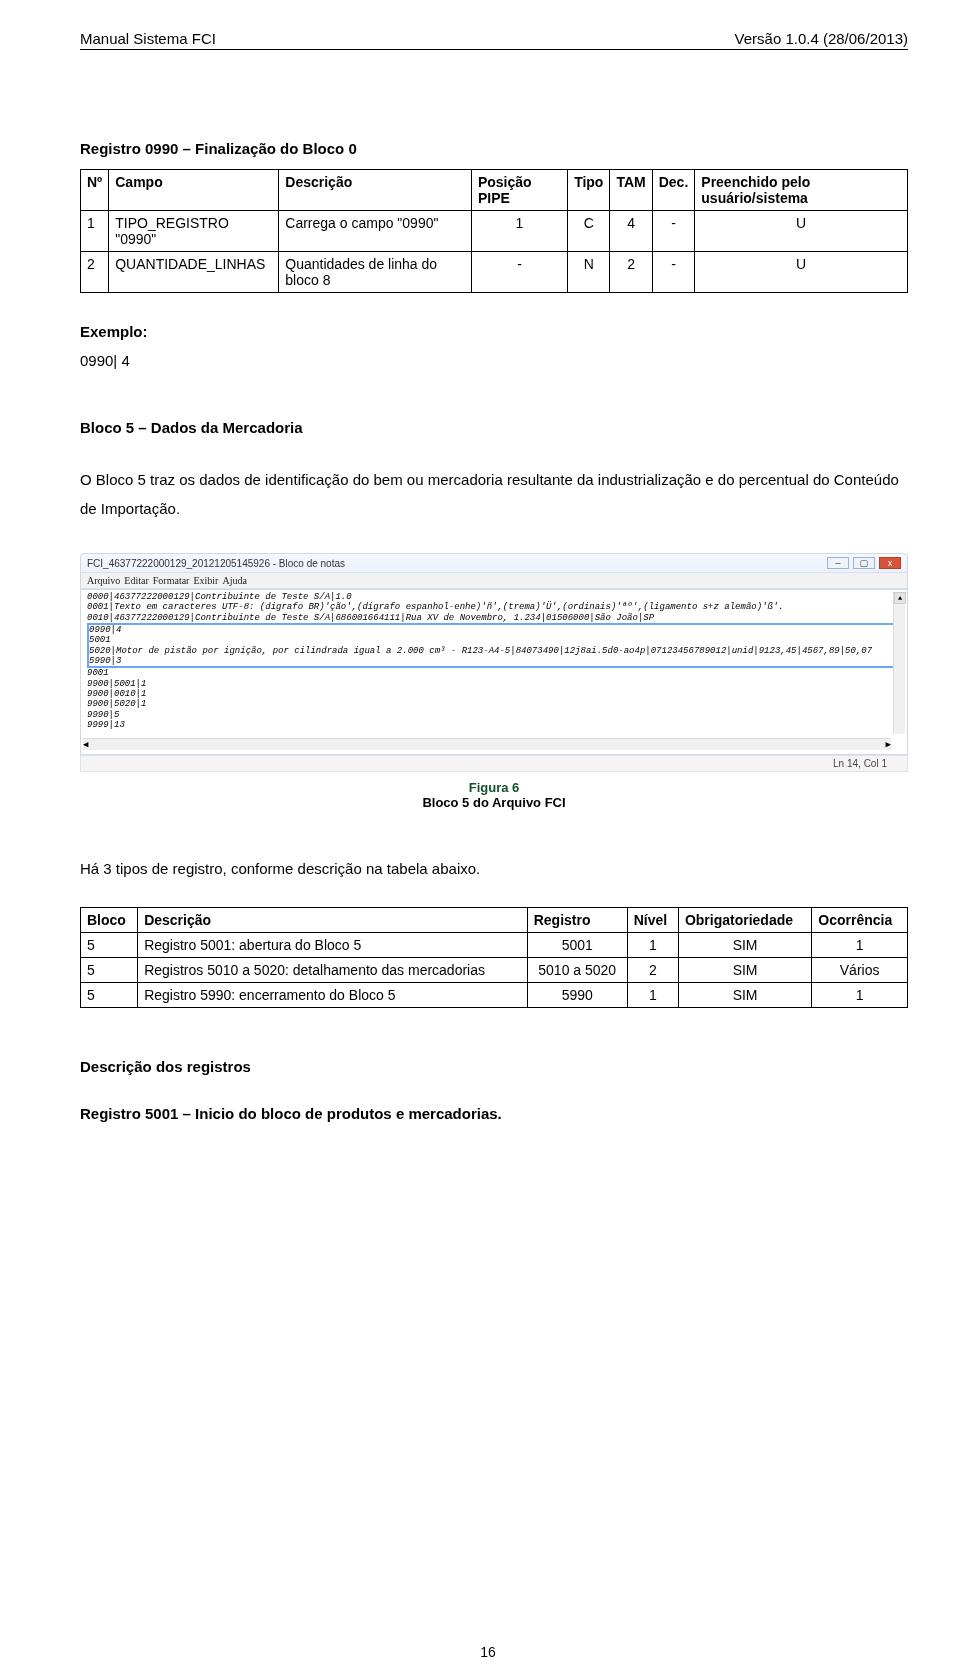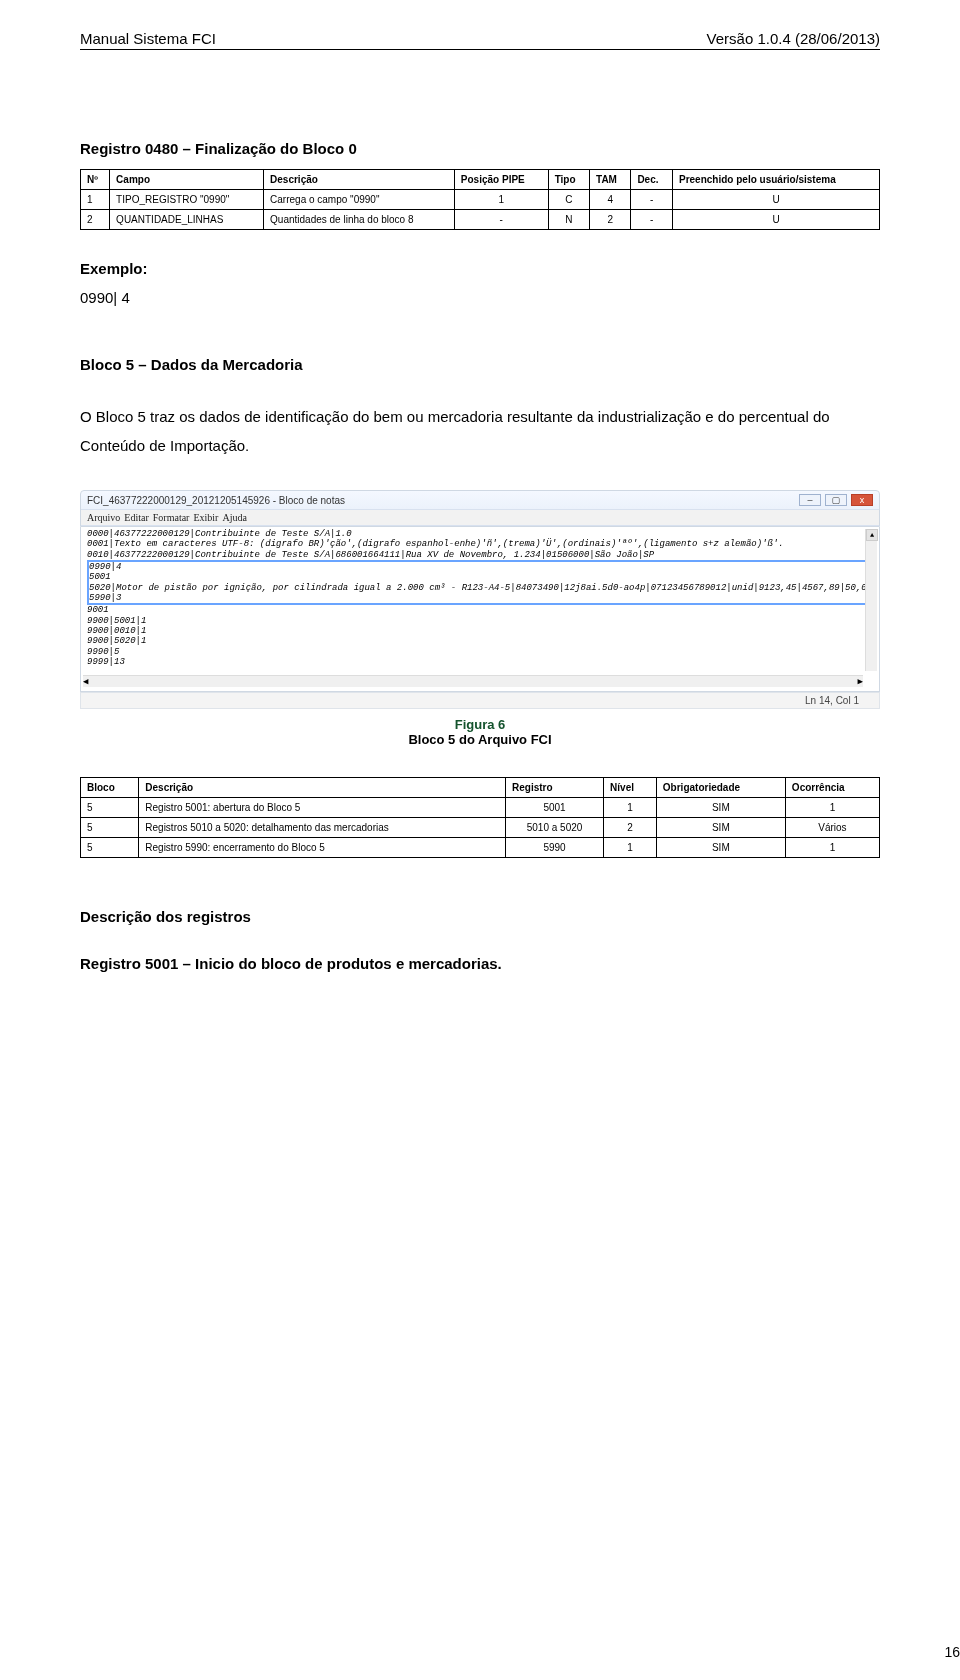--- a/index.html
+++ b/index.html
@@ -8,34 +8,34 @@
     font-size: 15px;
     color: #000;
     margin: 0;
     padding: 0;
     background: #fff;
   }
   .page {
     width: 960px;
     min-height: 1680px;
     margin: 0 auto;
-    padding: 30px 80px 40px 80px;
+    padding: 30px 52px 40px 80px;
     position: relative;
   }
   .header {
     display: flex;
     justify-content: space-between;
     font-size: 15px;
     border-bottom: 1px solid #000;
     padding-bottom: 2px;
     margin-bottom: 90px;
   }
   .bold { font-weight: bold; }
   .section-title { font-weight: bold; margin: 30px 0 12px 0; }
-  table { border-collapse: collapse; width: 100%; font-size: 10px; }
+  table { border-collapse: collapse; width: 100%; font-size: 14px; }
   th, td { border: 1px solid #000; padding: 4px 6px; vertical-align: top; text-align: left; }
   th { font-weight: bold; }
   .center { text-align: center; }
   .mt-s { margin-top: 8px; }
   .mt-m { margin-top: 30px; }
   .mt-l { margin-top: 50px; }
   .figure-caption { text-align: center; font-size: 13px; margin-top: 8px; color: #000; }
   .figure-caption .fig-num { color: #14532d; font-weight: bold; display:block; }
   
   .notepad {
@@ -103,34 +103,34 @@
   }
   .np-scroll-right {
     position:absolute; right:2px; top:2px; bottom:20px; width:12px; background:#f0f0f0; border-left:1px solid #ddd;
   }
   .np-scroll-right .arr { width:12px;height:12px;background:#e4e4e4;border:1px solid #ccc;font-size:7px;text-align:center;line-height:10px; }
   .np-scroll-bottom {
     position:absolute; left:2px; right:16px; bottom:4px; height:12px; background:#f0f0f0; border-top:1px solid #ddd;
     display:flex; justify-content:space-between;
   }
   .page-num {
-    position:absolute; bottom: 20px; left:16px; right:0; text-align:right; font-size:14px;
+    position:absolute; bottom: 20px; left:16px; right:0; text-align:center; font-size:14px;
   }
 </style>
 </head>
 <body>
 
 <div class="page">
 
   <div class="header">
     <span>Manual Sistema FCI</span>
     <span>Versão 1.0.4 (28/06/2013)</span>
   </div>
 
-  <div class="section-title">Registro 0480 – Finalização do Bloco 0</div>
+  <div class="section-title">Registro 0990 – Finalização do Bloco 0</div>
 
   <table>
     <thead>
       <tr>
         <th>Nº</th>
         <th>Campo</th>
         <th>Descrição</th>
         <th>Posição PIPE</th>
         <th>Tipo</th>
         <th>TAM</th>
@@ -212,20 +212,21 @@
     <div class="np-status">
       <span>Ln 14, Col 1</span>
     </div>
   </div>
 
   <div class="figure-caption">
     <span class="fig-num">Figura 6</span>
     <span class="bold">Bloco 5 do Arquivo FCI</span>
   </div>
 
+  <div class="mt-l">Há 3 tipos de registro, conforme descrição na tabela abaixo.</div>
 
   <table class="mt-m">
     <thead>
       <tr>
         <th>Bloco</th>
         <th>Descrição</th>
         <th>Registro</th>
         <th>Nível</th>
         <th>Obrigatoriedade</th>
         <th>Ocorrência</th>

